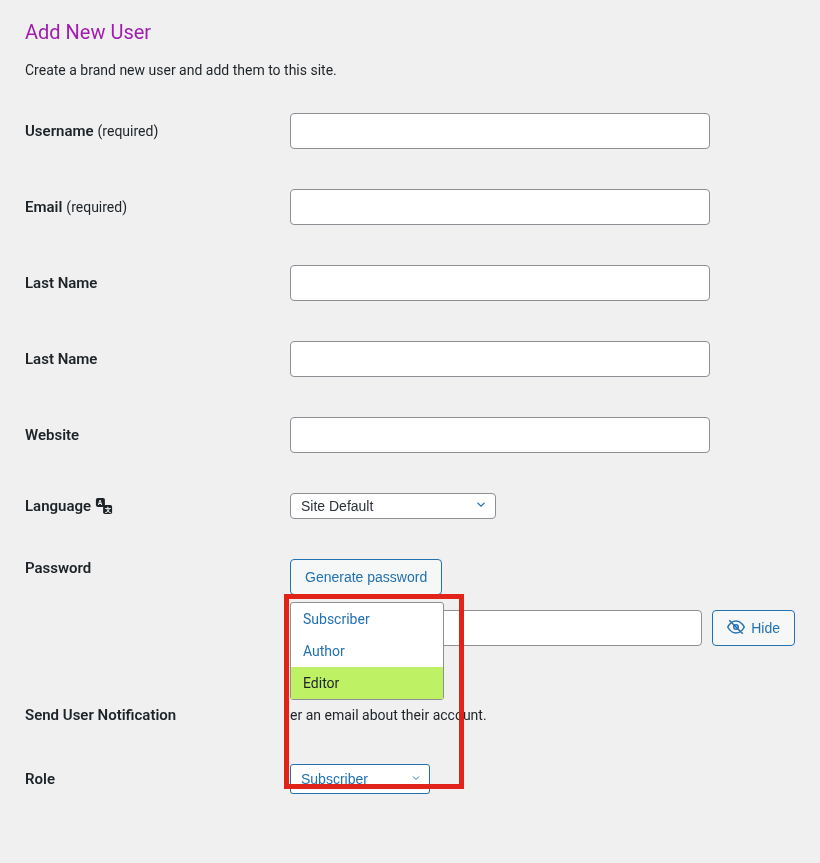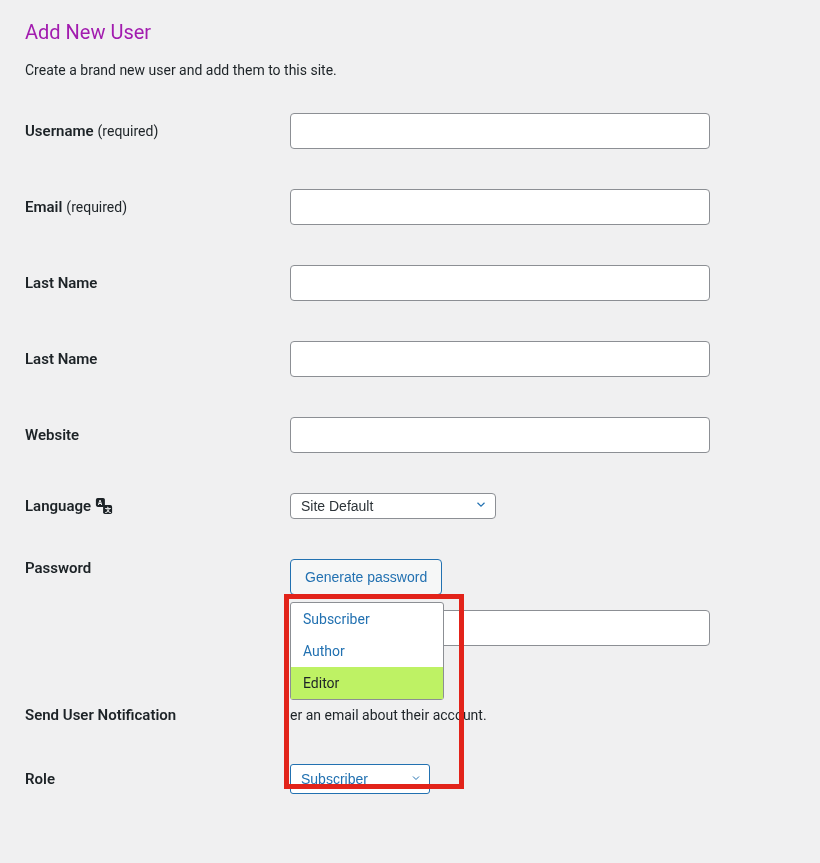--- a/index.html
+++ b/index.html
@@ -245,20 +245,30 @@
 </div>
 
 <div class="password-row">
   <label class="form-label">Password</label>
   <button class="btn-outline">Generate password</button>
 </div>
 
 <div class="relwrap">
   <div class="password-field-row">
     <input class="password-input" type="text" value="" style="">
+    <button class="hide-btn">
+      <span>
+        <svg width="18" height="18" viewBox="0 0 24 24" fill="none" stroke="#2271b1" stroke-width="2">
+            <path d="M1 12s4-8 11-8 11 8 11 8-4 8-11 8-11-8-11-8z"></path>
+            <circle cx="12" cy="12" r="3"></circle>
+            <line x1="3" y1="3" x2="21" y2="21"></line>
+          </svg>
+      </span>
+      <span>Hide</span>
+    </button>
   </div>
 
   <div class="notif-row">
     <label class="form-label">Send User Notification</label>
     <span class="notif-text">er an email about their account.</span>
   </div>
 
   <div class="role-row">
     <label class="form-label">Role</label>
     <div class="role-select-wrap">

